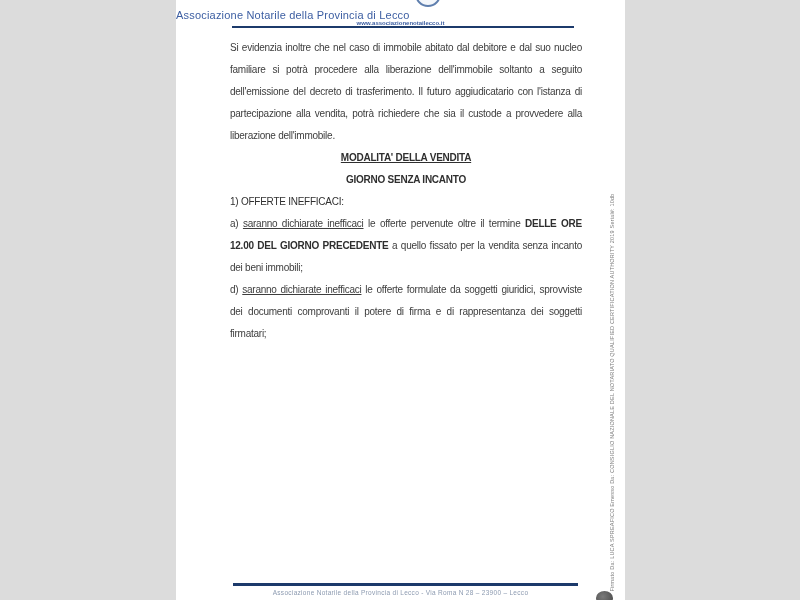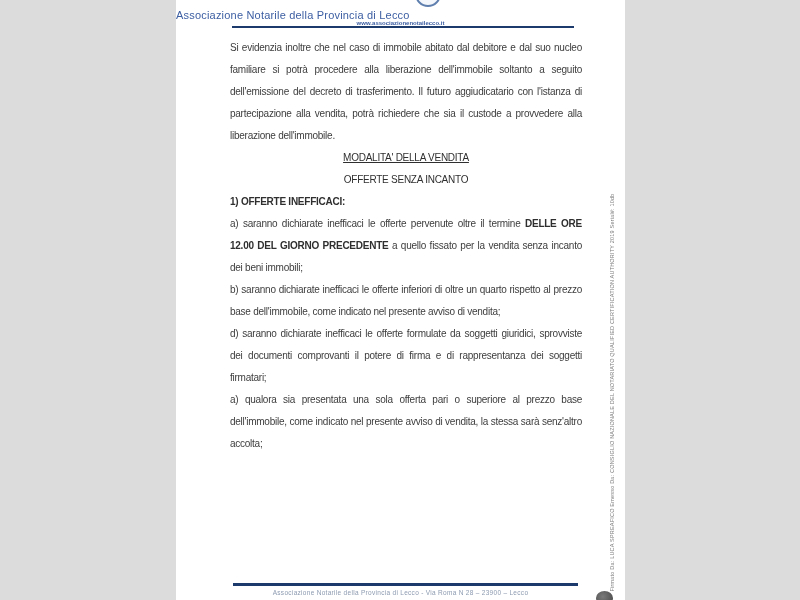--- a/index.html
+++ b/index.html
@@ -57,26 +57,26 @@
     left: 54px; top: 37px;
     width: 352px;
     color: #3d3d3d;
     font-size: 10px;
     line-height: 22px;
     letter-spacing: -0.25px;
   }
   .para { text-align: justify; }
   .heading {
     text-align: center;
-    font-weight: normal;
+    font-weight: bold;
     color: #2f2f2f;
   }
   .heading.underlined span { text-decoration: underline; }
-  .sec-title { font-weight: bold; text-align: left; color: #2f2f2f; }
-  .u { }
+  .sec-title { font-weight: normal; text-align: left; color: #2f2f2f; }
+  .u { text-decoration: underline; }
   .b { font-weight: bold; color: #2f2f2f; }
 
   
   .footer-rule {
     position: absolute;
     left: 57px; top: 583px;
     width: 345px; height: 2px;
     border-top: 2px solid #1c3a6b;
     border-bottom: 1px solid #1c3a6b;
   }
@@ -120,34 +120,32 @@
     </div>
     <div class="org-name">Associazione Notarile della Provincia di Lecco</div>
     <div class="org-site">www.associazionenotailecco.it</div>
     <div class="header-rule"></div>
 
     <div class="content">
       <p class="para">Si evidenzia inoltre che nel caso di immobile abitato dal debitore e dal suo nucleo familiare si potrà procedere alla liberazione dell'immobile soltanto a seguito dell'emissione del decreto di trasferimento. Il futuro aggiudicatario con l'istanza di partecipazione alla vendita, potrà richiedere che sia il custode a provvedere alla liberazione dell'immobile.</p>
 
       <p class="heading underlined"><span>MODALITA' DELLA VENDITA</span></p>
 
-      <p class="heading">OFFERTE SENZA INCANTO</p>
+      <p class="heading">GIORNO SENZA INCANTO</p>
 
 
       <p class="sec-title">1) OFFERTE INEFFICACI:</p>
 
       <p class="para"><span>a) </span><span class="u">saranno dichiarate inefficaci</span><span> le offerte pervenute oltre il termine </span><span class="b">DELLE ORE 12.00 DEL GIORNO PRECEDENTE</span><span> a quello fissato per la vendita senza incanto dei beni immobili;</span></p>
 
-      <p class="para"><span>b) </span><span class="u">saranno dichiarate inefficaci</span><span> le offerte inferiori di oltre un quarto rispetto al prezzo base dell'immobile, come indicato nel presente avviso di vendita;</span></p>
 
 
       <p class="para"><span>d) </span><span class="u">saranno dichiarate inefficaci</span><span> le offerte formulate da soggetti giuridici, sprovviste dei documenti comprovanti il potere di firma e di rappresentanza dei soggetti firmatari;</span></p>
 
 
-      <p class="para"><span>a) qualora sia presentata </span><span class="u">una sola offerta pari o superiore al prezzo base</span><span> dell'immobile, come indicato nel presente avviso di vendita, la stessa sarà senz'altro accolta;</span></p>
     </div>
 
     <div class="footer-rule"></div>
     <div class="footer-text">Associazione Notarile della Provincia di Lecco - Via Roma N 28 – 23900 – Lecco</div>
 
     <div class="signature-stamp">Firmato Da: LUCA SPREAFICO Emesso Da: CONSIGLIO NAZIONALE DEL NOTARIATO QUALIFIED CERTIFICATION AUTHORITY 2019 Serial#: 10db</div>
 
     <div class="seal-fragment"></div>
 
   </div>

